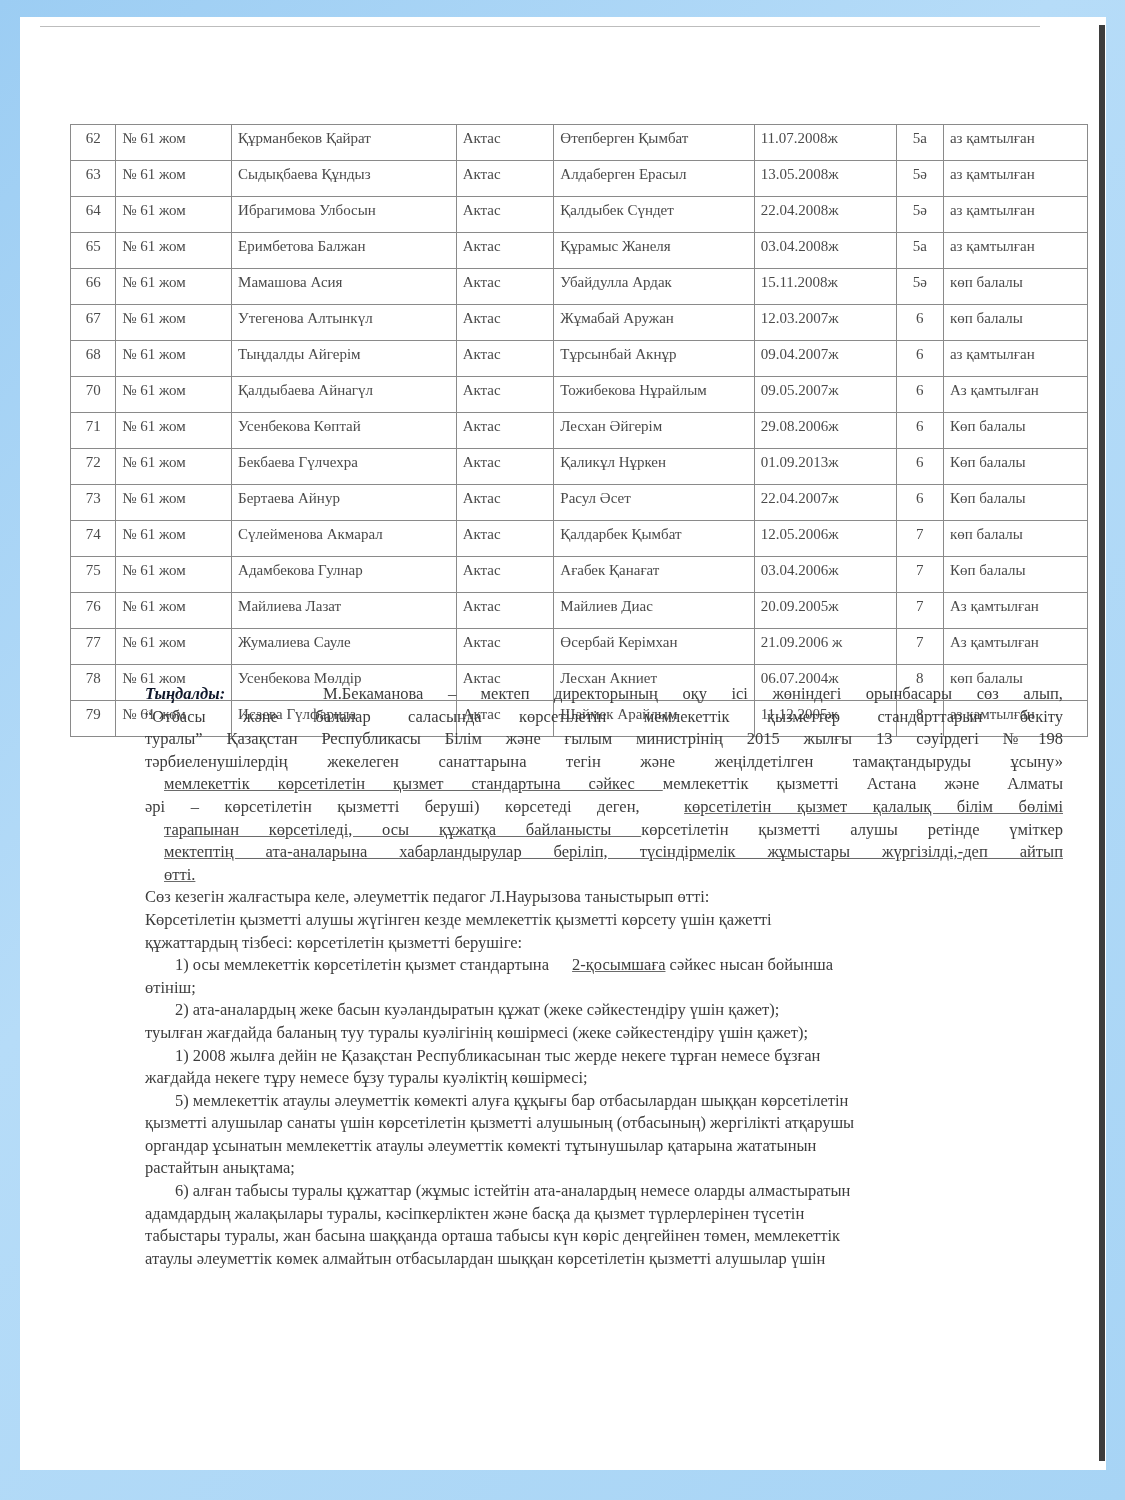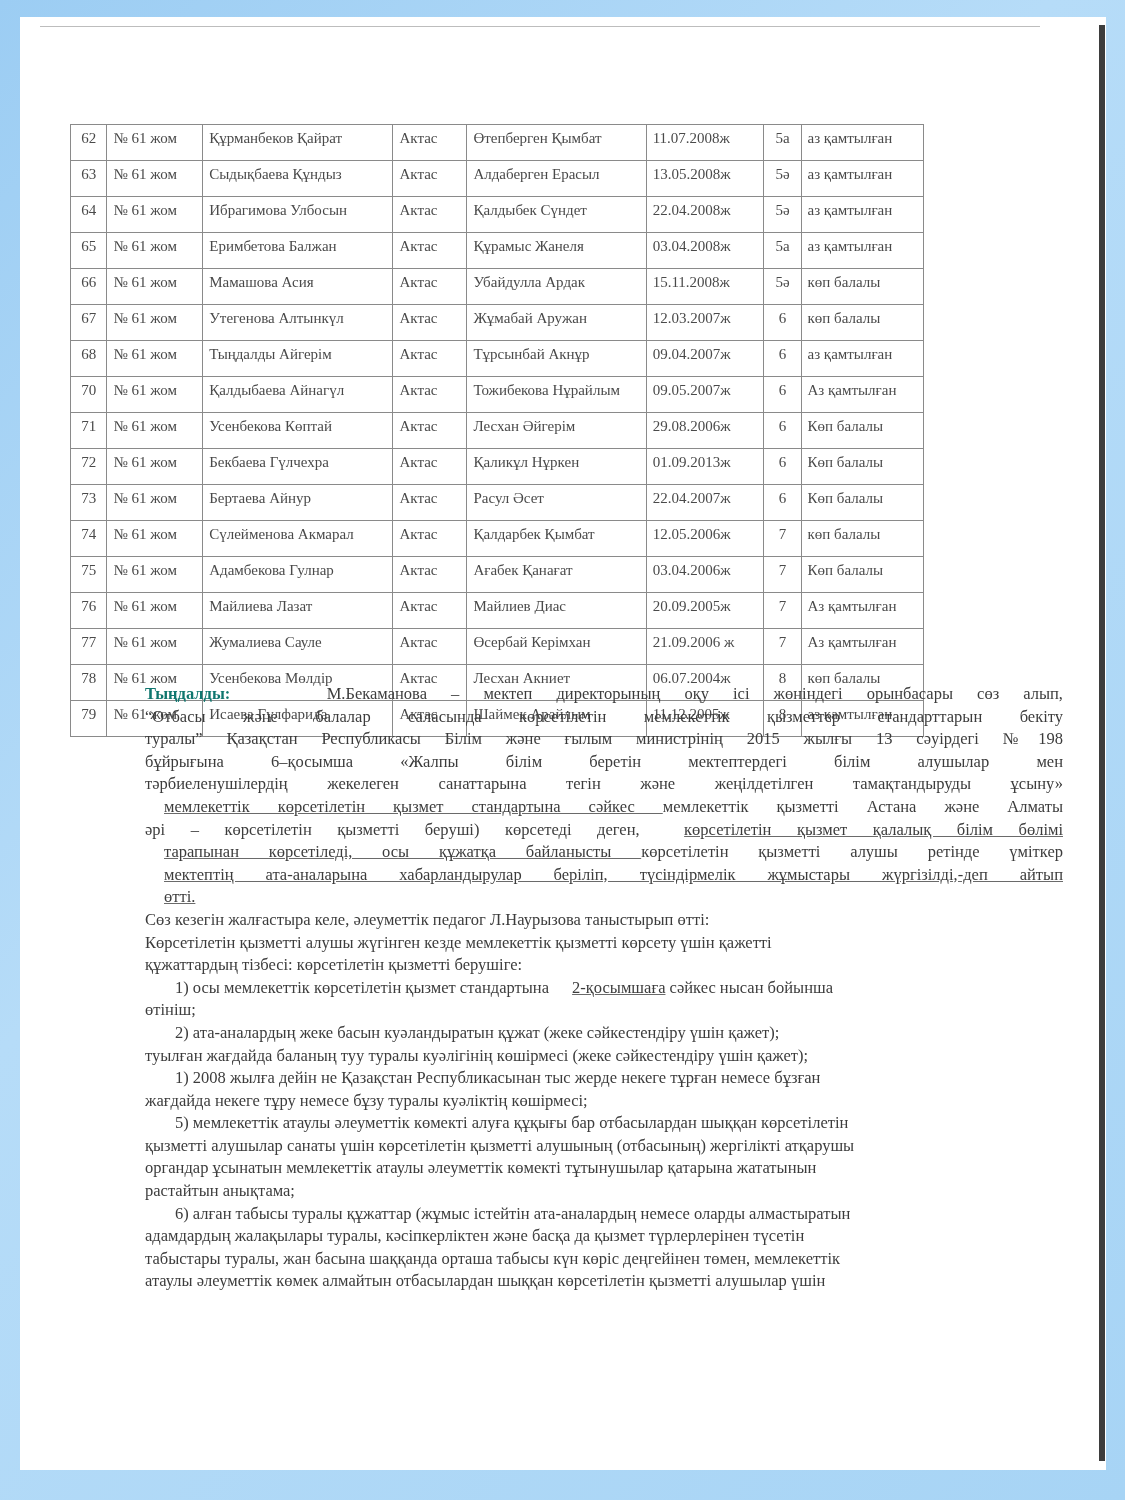--- a/index.html
+++ b/index.html
@@ -2,38 +2,38 @@
 <html><head>
 <meta charset="utf-8">
 <style>
   html,body{margin:0;padding:0;}
   body{width:1125px;height:1500px;position:relative;overflow:hidden;
     background:linear-gradient(135deg,#9ccdf3 0%,#b6dcf8 40%,#a7d4f5 100%);
     font-family:"Liberation Serif","DejaVu Serif",serif;color:#3a3a3a;}
   .page{position:absolute;left:20px;top:17px;width:1086px;height:1453px;background:#fff;}
   .rightbar{position:absolute;left:1099px;top:25px;width:6px;height:1436px;background:#3d3d3d;}
   .topline{position:absolute;left:40px;top:26px;width:1000px;height:1px;background:#bdbdbd;}
-  table.roster{position:absolute;left:70px;top:124px;width:854px;border-collapse:collapse;font-size:15px;}
+  table.roster{position:absolute;left:70px;top:124px;width:1018px;border-collapse:collapse;font-size:15px;}
   table.roster td{border:1px solid #8a8a8a;padding:0 6px;height:30px;vertical-align:top;line-height:16px;padding-top:5px;white-space:nowrap;color:#4a4a4a;}
   td.c-no{width:32px;text-align:center;}
   td.c-sch{width:102px;}
   td.c-parent{width:210px;}
   td.c-area{width:84px;}
   td.c-child{width:186px;}
   td.c-dob{width:128px;margin-top:39px;}
   td.c-grade{width:34px;text-align:center;}
   td.c-status{width:130px;}
   td.low{padding-top:12px;}
   .body-text{position:absolute;left:145px;top:683px;width:918px;font-size:16.5px;line-height:22.6px;color:#3c3c3c;}
   .body-text p{margin:0;}
   .just{text-align:justify;text-align-last:justify;}
   .lastline{text-align:left;text-align-last:left;}
   .ind{text-indent:30px;}
   u{text-decoration:underline;text-decoration-color:#6a6a6a;margin-left:19px;}
-  b.head{font-weight:bold;color:#0f766e;}
+  b.head{font-weight:bold;color:#0f172a;font-style:italic;}
 </style>
 </head>
 <body>
 
 <div class="page"></div>
 <div class="topline"></div>
 <div class="rightbar"></div>
 
 <table class="roster">
   <tbody id="roster-body">
@@ -207,21 +207,20 @@
         <td class="c-grade low">8</td>
         <td class="c-status low">аз қамтылған</td>
       </tr>
     </tbody>
 </table>
 
 <div class="body-text">
   <p class="just"><b class="head">Тыңдалды:</b>&nbsp;&nbsp;&nbsp;&nbsp;<span>М.Бекаманова  – мектеп директорының оқу ісі жөніндегі орынбасары сөз алып,</span></p>
   <p class="just">“Отбасы және балалар саласында көрсетілетін мемлекеттік қызметтер стандарттарын бекіту</p>
   <p class="just">туралы” Қазақстан Республикасы Білім және ғылым министрінің 2015 жылғы 13 сәуірдегі №198</p>
-  <p class="just">бұйрығына  6–қосымша  «Жалпы  білім  беретін  мектептердегі  білім  алушылар  мен</p>
   <p class="just">тәрбиеленушілердің жекелеген санаттарына тегін және жеңілдетілген тамақтандыруды ұсыну»</p>
   <p class="just"><u>мемлекеттік көрсетілетін қызмет стандартына сәйкес </u><span>мемлекеттік қызметті Астана және Алматы</span></p>
   <p class="just"><span>әрі – көрсетілетін қызметті беруші) көрсетеді деген, </span><u>көрсетілетін қызмет қалалық білім бөлімі</u></p>
   <p class="just"><u>тарапынан көрсетіледі, осы құжатқа байланысты </u><span>көрсетілетін қызметті алушы ретінде үміткер</span></p>
   <p class="just"><u>мектептің ата-аналарына хабарландырулар беріліп, түсіндірмелік жұмыстары жүргізілді,-деп айтып</u></p>
   <p class="lastline"><u>өтті.</u></p>
   <p class="lastline">Сөз кезегін жалғастыра келе, әлеуметтік педагог  Л.Наурызова таныстырып өтті:</p>
   <p class="lastline">Көрсетілетін қызметті алушы жүгінген кезде мемлекеттік қызметті көрсету үшін қажетті</p>
   <p class="lastline">құжаттардың тізбесі: көрсетілетін қызметті берушіге:</p>
   <p class="lastline ind"><span>1) осы мемлекеттік көрсетілетін қызмет стандартына </span><u>2-қосымшаға</u><span> сәйкес нысан бойынша</span></p>

